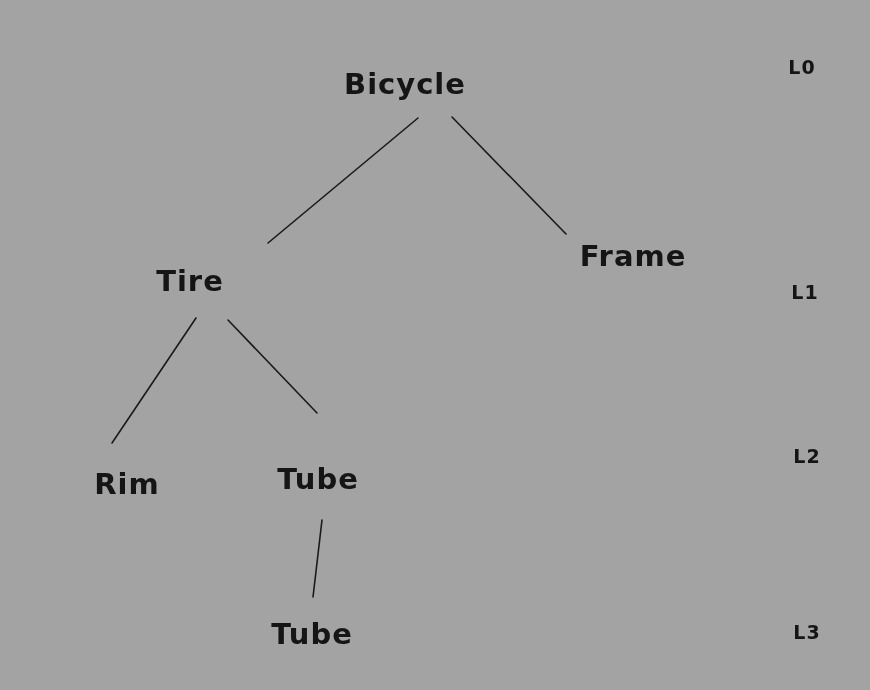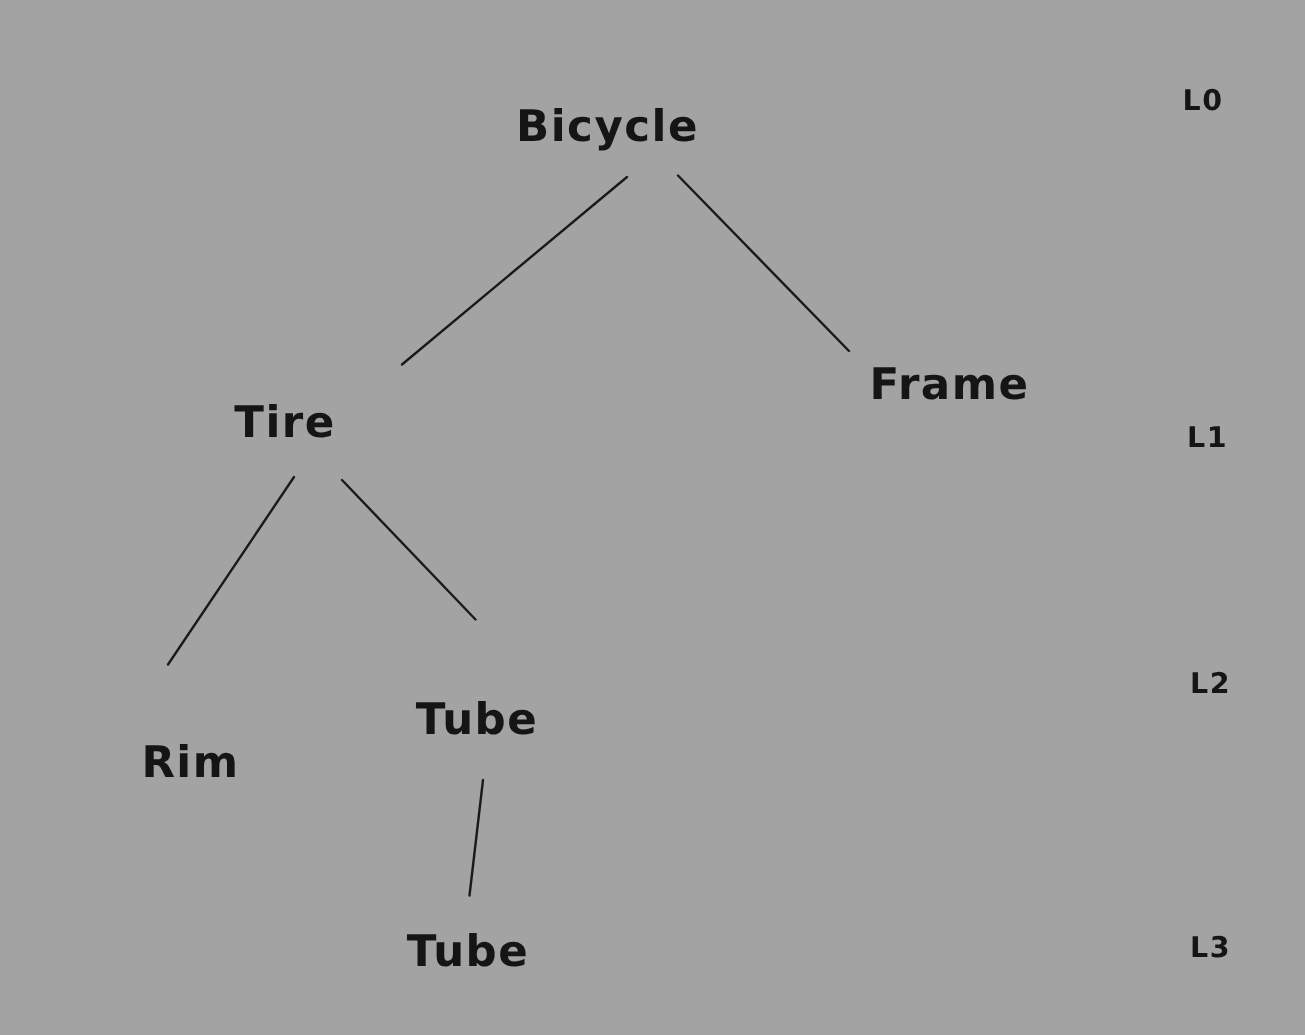--- a/index.html
+++ b/index.html
@@ -41,21 +41,21 @@
     font-weight: 600;
     letter-spacing: 1px;
     color: #151515;
     white-space: nowrap;
   }
 
   
   .pos-bicycle { left: 405px; top: 84px; }
   .pos-wheel   { left: 190px; top: 281px; }
   .pos-frame   { left: 633px; top: 256px; }
-  .pos-rim     { left: 127px; top: 484px; margin-top: 24px; }
+  .pos-rim     { left: 127px; top: 484px; }
   .pos-tire    { left: 318px; top: 479px; }
   .pos-tube    { left: 312px; top: 634px; }
 
   
   .pos-l0 { left: 802px; top: 67px; }
   .pos-l1 { left: 805px; top: 281px; margin-top: 11px; }
   .pos-l2 { left: 807px; top: 456px; }
   .pos-l3 { left: 807px; top: 632px; }
 </style>
 </head>

